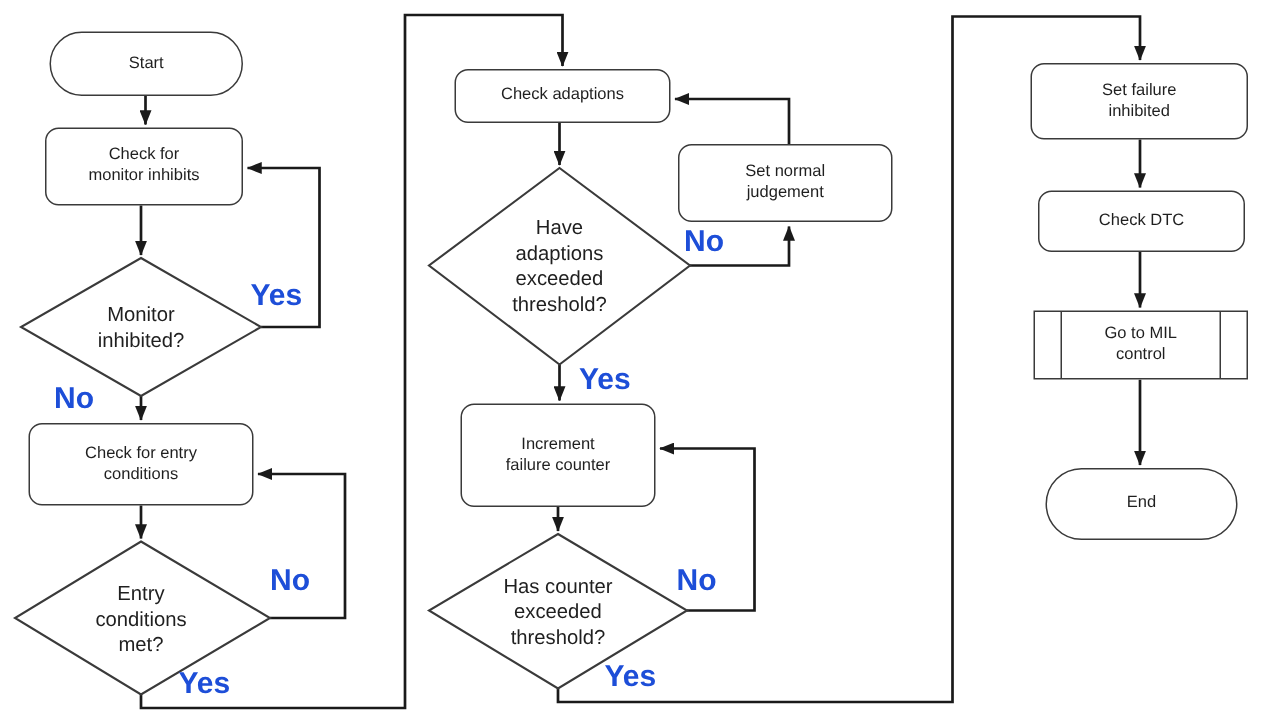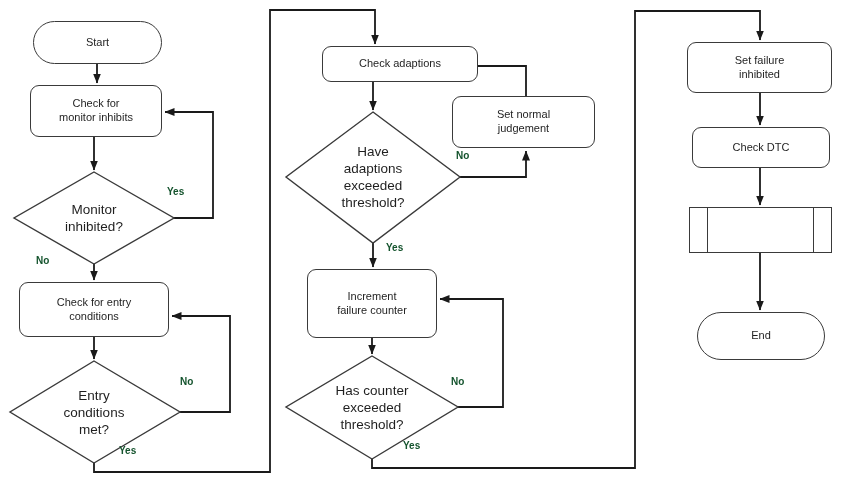--- a/index.html
+++ b/index.html
@@ -41,22 +41,22 @@
     position:absolute;
     display:flex;align-items:center;justify-content:center;
     text-align:center;
     font-size:13.5px;line-height:1.26;
     white-space:pre-line;
     pointer-events:none;
   }
   .edge-label{
     position:absolute;
     font-weight:bold;
-    font-size:10px;line-height:1;
-    color:#14532d;
+    font-size:20px;line-height:1;
+    color:#1d4ed8;
   }
 </style>
 </head>
 <body>
 
 <div class="canvas">
 
   <svg class="wires" width="841" height="482" viewBox="0 0 841 482">
     <defs>
       <marker id="arrow" viewBox="0 0 10 8" refX="9.5" refY="4" markerWidth="10" markerHeight="8" orient="auto" markerUnits="userSpaceOnUse">
@@ -99,21 +99,21 @@
   <div class="node process" style="left:30px;top:85px;width:132px;height:52px;">
     <span class="node-label">Check for
 monitor inhibits</span>
   </div>
 
   <div class="node process" style="left:19px;top:282px;width:150px;height:55px;">
     <span class="node-label">Check for entry
 conditions</span>
   </div>
 
-  <div class="node process" style="left:303px;top:46px;width:156px;height:36px;margin-left:19px;">
+  <div class="node process" style="left:303px;top:46px;width:144px;height:36px;">
     <span class="node-label">Check adaptions</span>
   </div>
 
   <div class="node process" style="left:452px;top:96px;width:143px;height:52px;">
     <span class="node-label">Set normal
 judgement</span>
   </div>
 
   <div class="node process" style="left:307px;top:269px;width:130px;height:69px;">
     <span class="node-label">Increment
@@ -125,20 +125,22 @@
 inhibited</span>
   </div>
 
   <div class="node process" style="left:692px;top:127px;width:138px;height:41px;">
     <span class="node-label">Check DTC</span>
   </div>
 
   <div class="node predefined" style="left:689px;top:207px;width:143px;height:46px;">
     <span class="side-bar left"></span>
     <span class="side-bar right"></span>
+    <span class="node-label">Go to MIL
+control</span>
   </div>
 
   <div class="node terminator" style="left:697px;top:312px;width:128px;height:48px;">
     <span class="node-label">End</span>
   </div>
 
   <div class="diamond-label" style="left:24px;top:188px;width:140px;height:60px;">Monitor
 inhibited?</div>
 
   <div class="diamond-label" style="left:24px;top:382px;width:140px;height:60px;">Entry

